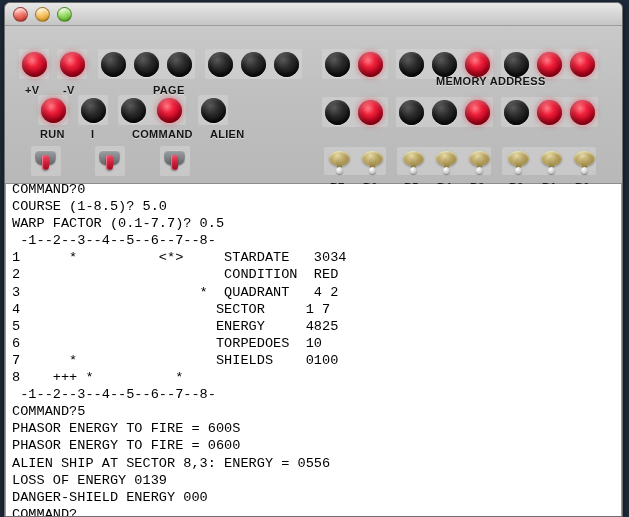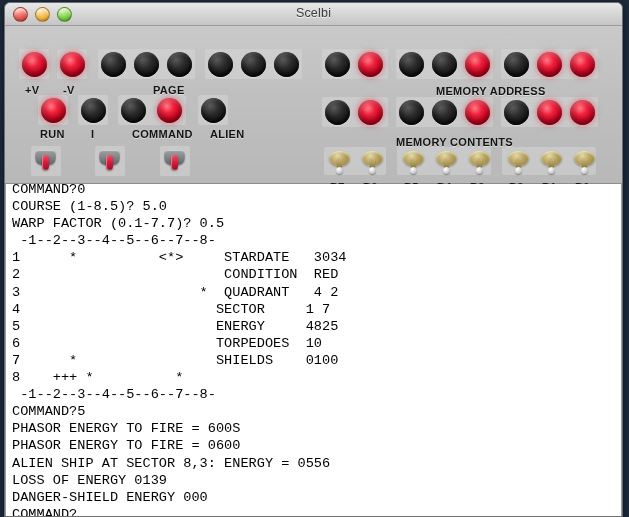--- a/index.html
+++ b/index.html
@@ -183,21 +183,20 @@
 <body>
 
 <div id="app-window">
 
   <div id="title-bar">
     <div id="traffic-lights">
       <div class="tl tl-close"></div>
       <div class="tl tl-min"></div>
       <div class="tl tl-max"></div>
     </div>
-    <div id="window-title">Scelbi</div>
   </div>
 
   <div id="front-panel">
 
     <div class="led-socket" style="left:14px;  top:23px; width:30px; height:30px;"></div>
     <div class="led-socket" style="left:52px;  top:23px; width:30px; height:30px;"></div>
     <div class="led-socket" style="left:93px;  top:23px; width:97px; height:30px;"></div>
     <div class="led-socket" style="left:200px; top:23px; width:97px; height:30px;"></div>
     <div class="led-socket" style="left:317px; top:23px; width:66px; height:30px;"></div>
     <div class="led-socket" style="left:391px; top:23px; width:97px; height:30px;"></div>
@@ -234,41 +233,40 @@
     <div class="panel-label" style="left:148px; top:58px;">PAGE</div>
 
     <div class="led led-off" style="left:320px; top:26px;"></div>
     <div class="led led-on" style="left:353px; top:26px;"></div>
     <div class="led led-off" style="left:394px; top:26px;"></div>
     <div class="led led-off" style="left:427px; top:26px;"></div>
     <div class="led led-on" style="left:460px; top:26px;"></div>
     <div class="led led-off" style="left:499px; top:26px;"></div>
     <div class="led led-on" style="left:532px; top:26px;"></div>
     <div class="led led-on" style="left:565px; top:26px;"></div>
-    <div class="panel-label" style="left:391px; top:59px;padding-left:40px;">MEMORY ADDRESS</div>
+    <div class="panel-label" style="left:391px; top:49px;padding-left:40px;">MEMORY ADDRESS</div>
 
     <div class="led led-on" style="left:36px;  top:72px;"></div>
     <div class="led led-off" style="left:76px;  top:72px;"></div>
     <div class="led led-off" style="left:116px; top:72px;"></div>
     <div class="led led-on" style="left:152px; top:72px;"></div>
     <div class="led led-off" style="left:196px; top:72px;"></div>
     <div class="panel-label" style="left:35px;  top:102px;">RUN</div>
     <div class="panel-label" style="left:86px;  top:102px;">I</div>
     <div class="panel-label" style="left:127px; top:102px;">COMMAND</div>
     <div class="panel-label" style="left:205px; top:102px;">ALIEN</div>
 
     <div class="led led-off" style="left:320px; top:74px;"></div>
     <div class="led led-on" style="left:353px; top:74px;"></div>
     <div class="led led-off" style="left:394px; top:74px;"></div>
     <div class="led led-off" style="left:427px; top:74px;"></div>
     <div class="led led-on" style="left:460px; top:74px;"></div>
     <div class="led led-off" style="left:499px; top:74px;"></div>
     <div class="led led-on" style="left:532px; top:74px;"></div>
     <div class="led led-on" style="left:565px; top:74px;"></div>
-    <div class="panel-label" style="left:391px; top:110px;">MEMORY CONTENTS</div>
 
     <div class="toggle toggle-red" style="left:29px; top:122px;">
       <div class="bezel"></div>
       <div class="lever"></div>
     </div>
     <div class="toggle toggle-red" style="left:93px; top:122px;">
       <div class="bezel"></div>
       <div class="lever"></div>
     </div>
     <div class="toggle toggle-red" style="left:158px; top:122px;">

